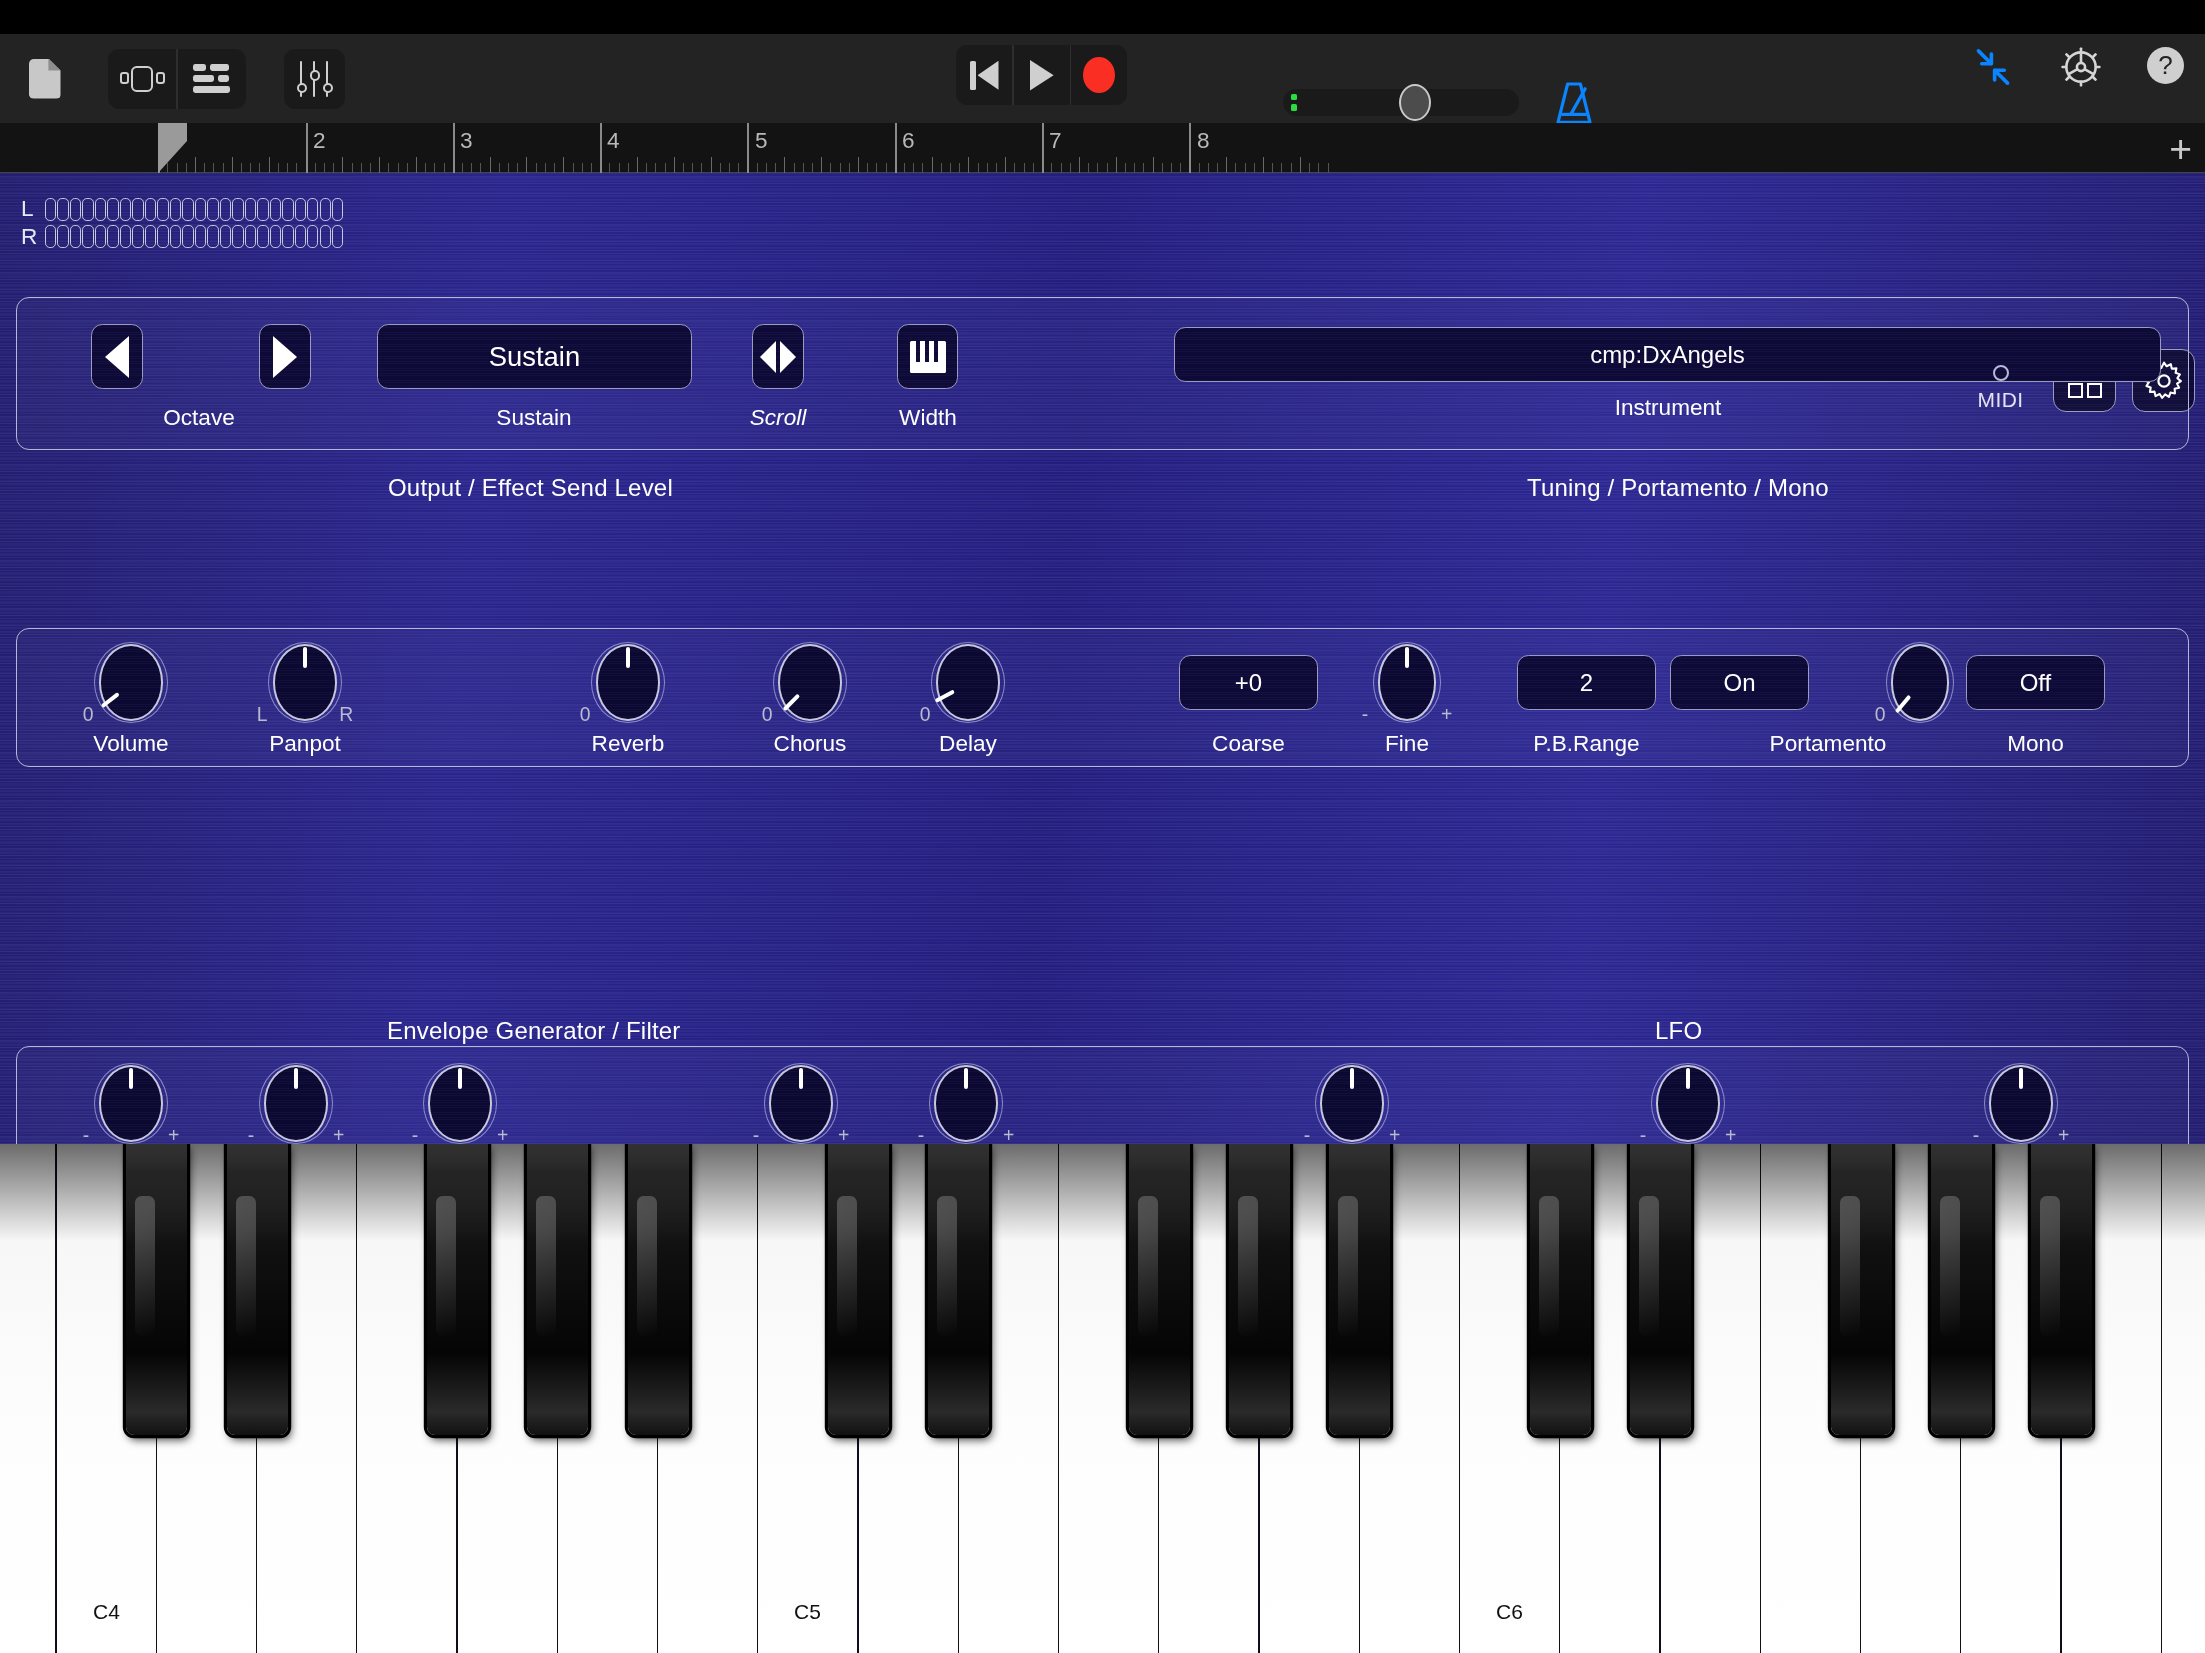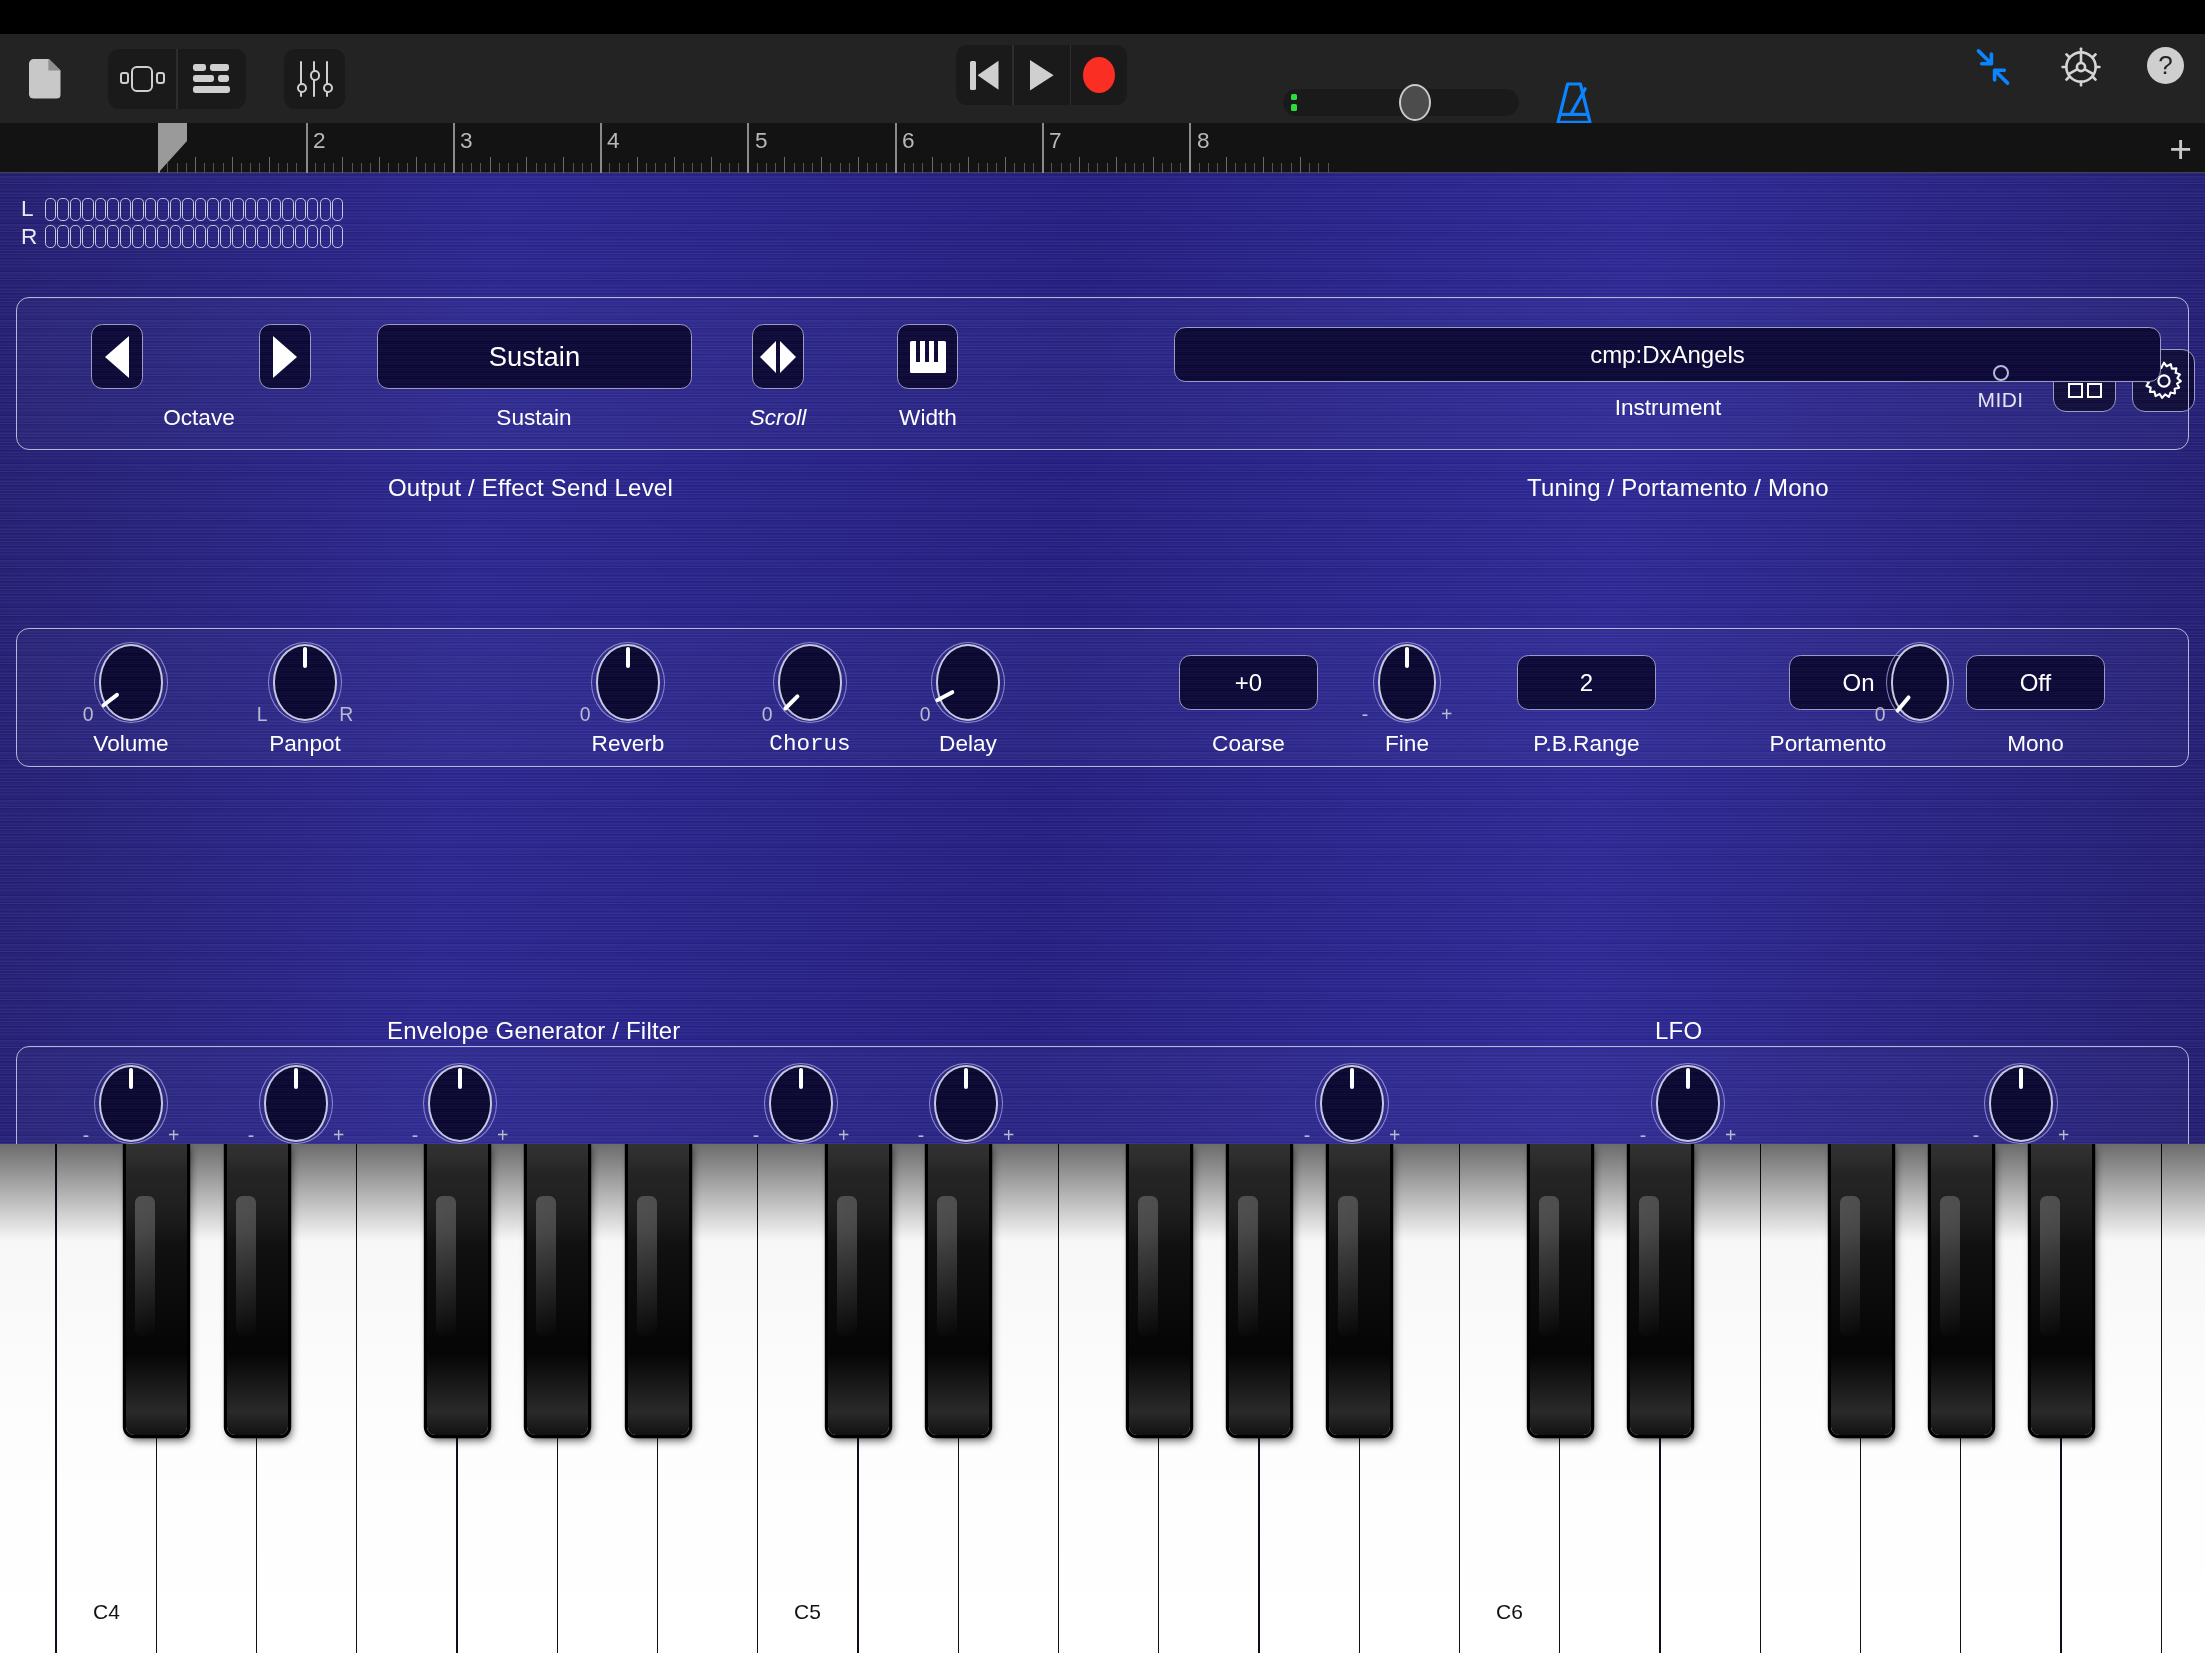--- a/index.html
+++ b/index.html
@@ -597,21 +597,21 @@
             </div>
             <div class="ctl-label" style="top: 89px;">Reverb</div>
           </div>
           <div class="ctl" style="left: 756px; top: 13px; width: 74px;">
             <div class="knob" style="width: 74px; height: 81px;">
               <i class="ring"></i>
               <i class="body"></i>
               <i class="ptr" style="transform:rotate(-135deg)"></i>
               <span class="mk mk-l">0</span>
             </div>
-            <div class="ctl-label" style="top: 89px; font-family: Liberation Mono, monospace;">Chorus</div>
+            <div class="ctl-label" style="top: 89px;">Chorus</div>
           </div>
           <div class="ctl" style="left: 914px; top: 13px; width: 74px;">
             <div class="knob" style="width: 74px; height: 81px;">
               <i class="ring"></i>
               <i class="body"></i>
               <i class="ptr" style="transform:rotate(-118deg)"></i>
               <span class="mk mk-l">0</span>
             </div>
             <div class="ctl-label" style="top: 89px;">Delay</div>
           </div>
@@ -626,21 +626,21 @@
               <i class="ptr" style="transform:rotate(0deg)"></i>
               <span class="mk mk-l">-</span>
               <span class="mk mk-r">+</span>
             </div>
             <div class="ctl-label" style="top: 89px;">Fine</div>
           </div>
           <div class="ctl" style="left: 1500px; top: 26px; width: 139px;">
             <div class="sqbtn valbtn" style="width: 139px; height: 55px;">2</div>
             <div class="ctl-label" style="top: 76px;">P.B.Range</div>
           </div>
-          <div class="ctl" style="left: 1772px; top: 26px; width: 118px;">
+          <div class="ctl" style="left: 1653px; top: 26px; width: 118px;">
             <div class="sqbtn valbtn" style="width: 139px; height: 55px;">On</div>
           </div>
           <div class="ctl" style="left: 1869px; top: 13px; width: 68px;">
             <div class="knob" style="width: 68px; height: 81px;">
               <i class="ring"></i>
               <i class="body"></i>
               <i class="ptr" style="transform:rotate(-140deg)"></i>
               <span class="mk mk-l">0</span>
             </div>
           </div>

